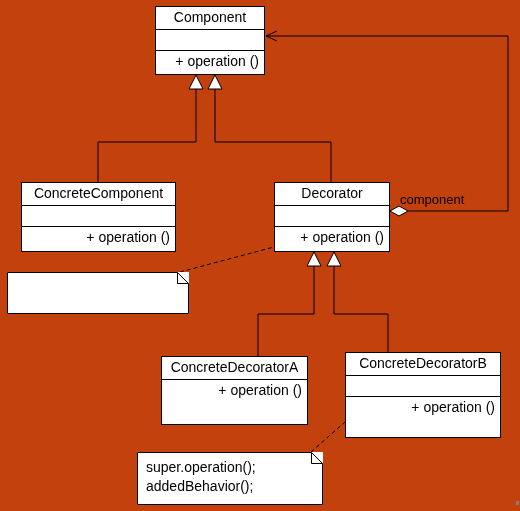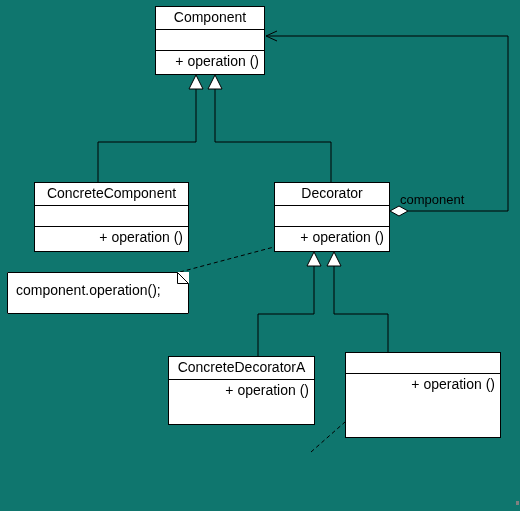--- a/index.html
+++ b/index.html
@@ -9,21 +9,21 @@
     background: #ffffff;
   }
   body {
     font-family: "Liberation Sans", sans-serif;
     -webkit-font-smoothing: antialiased;
   }
   #diagram {
     position: relative;
     width: 520px;
     height: 511px;
-    background: #0f766e;
+    background: #c2410c;
     overflow: hidden;
   }
   #edges {
     position: absolute;
     left: 0;
     top: 0;
     width: 520px;
     height: 511px;
     pointer-events: none;
   }
@@ -175,58 +175,66 @@
   </svg>
 
   <div class="uml-class" style="left:155px; top:6px; width:110px; height:69px;">
     <div class="uml-compartment uml-name">Component</div>
     <div class="uml-compartment uml-members empty"></div>
     <div class="uml-compartment uml-members">
       <div class="uml-member-line">+ operation ()</div>
     </div>
   </div>
 
-  <div class="uml-class" style="left:21px; top:182px; width:155px; height:70px;margin-left:13px;">
+  <div class="uml-class" style="left:21px; top:182px; width:155px; height:70px;">
     <div class="uml-compartment uml-name">ConcreteComponent</div>
     <div class="uml-compartment uml-members empty"></div>
     <div class="uml-compartment uml-members">
       <div class="uml-member-line">+ operation ()</div>
     </div>
   </div>
 
   <div class="uml-class" style="left:274px; top:182px; width:116px; height:70px;">
     <div class="uml-compartment uml-name">Decorator</div>
     <div class="uml-compartment uml-members empty"></div>
     <div class="uml-compartment uml-members">
       <div class="uml-member-line">+ operation ()</div>
     </div>
   </div>
 
-  <div class="uml-class" style="left:168px; top:356px; width:147px; height:69px;">
+  <div class="uml-class" style="left:161px; top:356px; width:147px; height:69px;">
     <div class="uml-compartment uml-name">ConcreteDecoratorA</div>
     <div class="uml-compartment uml-members">
       <div class="uml-member-line">+ operation ()</div>
     </div>
   </div>
 
   <div class="uml-class" style="left:345px; top:352px; width:156px; height:86px;">
+    <div class="uml-compartment uml-name">ConcreteDecoratorB</div>
     <div class="uml-compartment uml-members empty"></div>
     <div class="uml-compartment uml-members">
       <div class="uml-member-line">+ operation ()</div>
     </div>
   </div>
 
   <div class="uml-note" style="left:7px; top:272px; width:182px; height:42px;">
     <svg class="uml-note-shape" viewBox="0 0 182 42" preserveAspectRatio="none" xmlns="http://www.w3.org/2000/svg">
       <path d="M 0.5 0.5 L 170.5 0.5 L 181.5 11.5 L 181.5 41.5 L 0.5 41.5 Z" fill="#ffffff" stroke="#000000" stroke-width="1"></path>
       <path d="M 170.5 0.5 L 170.5 11.5 L 181.5 11.5" fill="none" stroke="#000000" stroke-width="1"></path>
     </svg>
-    <div class="uml-note-text">
-      <div>component.operation();</div>
-    </div>
-  </div>
-
+  </div>
+
+  <div class="uml-note" style="left:137px; top:452px; width:186px; height:53px;">
+    <svg class="uml-note-shape" viewBox="0 0 186 53" preserveAspectRatio="none" xmlns="http://www.w3.org/2000/svg">
+      <path d="M 0.5 0.5 L 174.5 0.5 L 185.5 11.5 L 185.5 52.5 L 0.5 52.5 Z" fill="#ffffff" stroke="#000000" stroke-width="1"></path>
+      <path d="M 174.5 0.5 L 174.5 11.5 L 185.5 11.5" fill="none" stroke="#000000" stroke-width="1"></path>
+    </svg>
+    <div class="uml-note-text" style="padding-top:6px;">
+      <div>super.operation();</div>
+      <div>addedBehavior();</div>
+    </div>
+  </div>
 
   <div class="edge-label" style="left:400px; top:192px;">component</div>
 
   <div class="artifact" style="left:516px; top:501px; width:3px; height:4px;"></div>
 
 </div>
 
 </body></html>

